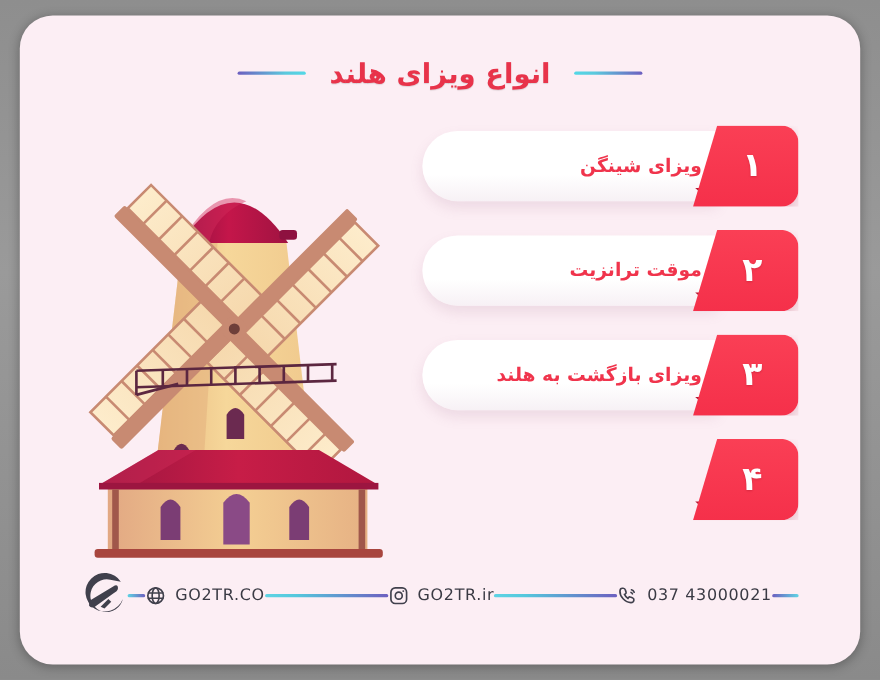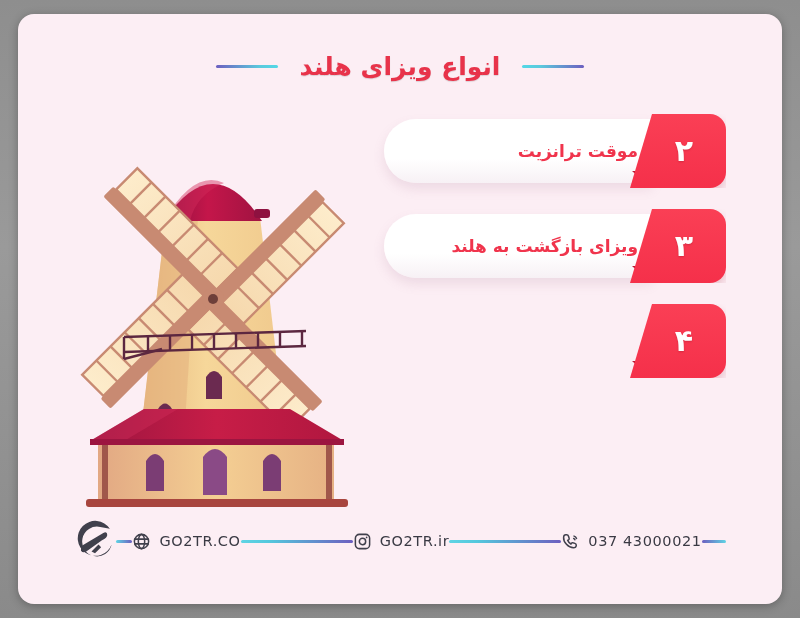--- a/index.html
+++ b/index.html
@@ -9,21 +9,21 @@
     font-family:"DejaVu Sans", sans-serif;
   }
   #stage {
     position:relative; width:800px; height:618px;
     background:linear-gradient(180deg,#8e8e8e 0%,#9a9a9a 40%,#8a8a8a 100%);
   }
   .card {
     position:absolute; left:18px; top:14px;
     width:764px; height:590px;
     background:#fceef4;
-    border-radius:16px;
+    border-radius:30px;
     overflow:hidden;
     box-shadow:0 2px 10px rgba(0,0,0,.28);
   }
 
   
   .header {
     position:absolute; left:0; top:38px; width:100%;
     display:flex; align-items:center; justify-content:center; gap:22px;
   }
   .rule { height:3px; width:62px; border-radius:2px; }
@@ -245,20 +245,29 @@
         <path d="M88 352 q9 -14 18 0 l0 30 l-18 0 Z" fill="#7b3d74"></path>
         <path d="M145 348 q12 -16 24 0 l0 38 l-24 0 Z" fill="#8a4a86"></path>
         <path d="M205 352 q9 -14 18 0 l0 30 l-18 0 Z" fill="#7b3d74"></path>
 
         <rect x="28" y="390" width="262" height="8" rx="3" fill="#a8453e"></rect>
       </svg>
     </div>
 
     <div class="list">
 
+      <div class="row">
+        <div class="pill">
+          <div class="pill-label">ویزای شینگن</div>
+        </div>
+        <div class="fold"></div>
+        <div class="badge">
+          <span class="badge-num">۱</span>
+        </div>
+      </div>
 
       <div class="row">
         <div class="pill">
           <div class="pill-label">موقت ترانزیت</div>
         </div>
         <div class="fold"></div>
         <div class="badge">
           <span class="badge-num">۲</span>
         </div>
       </div>

